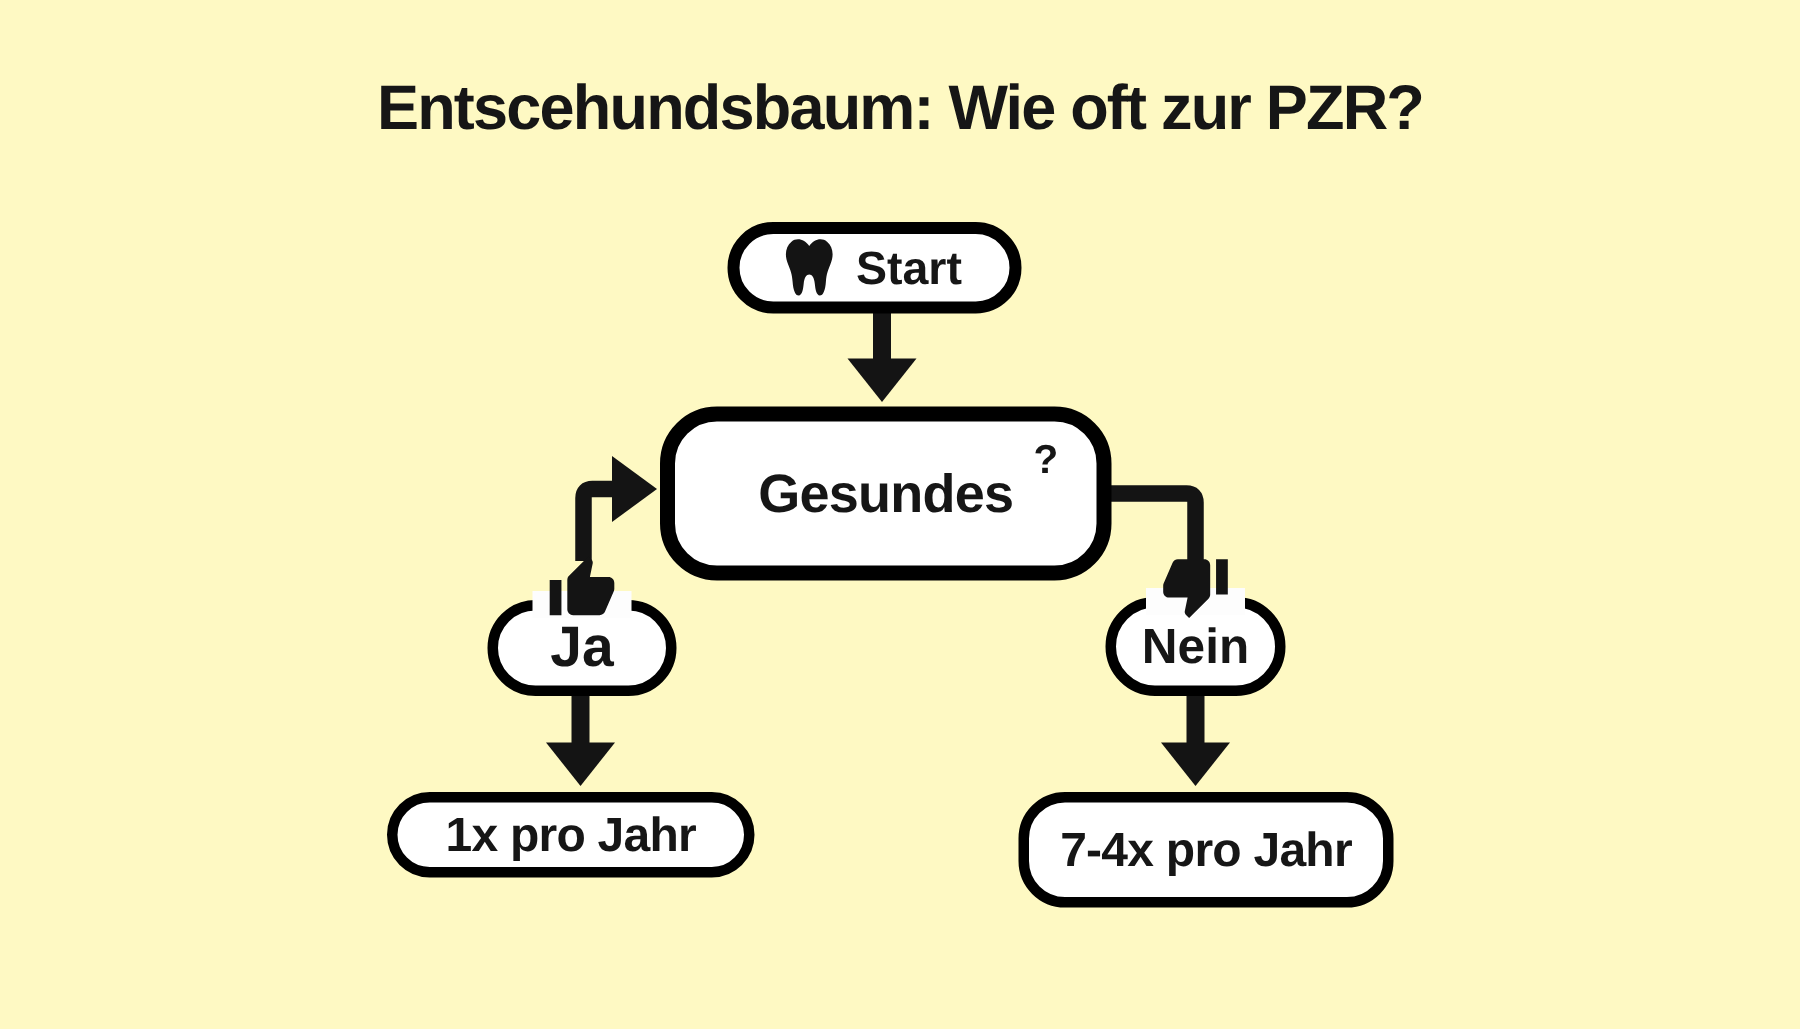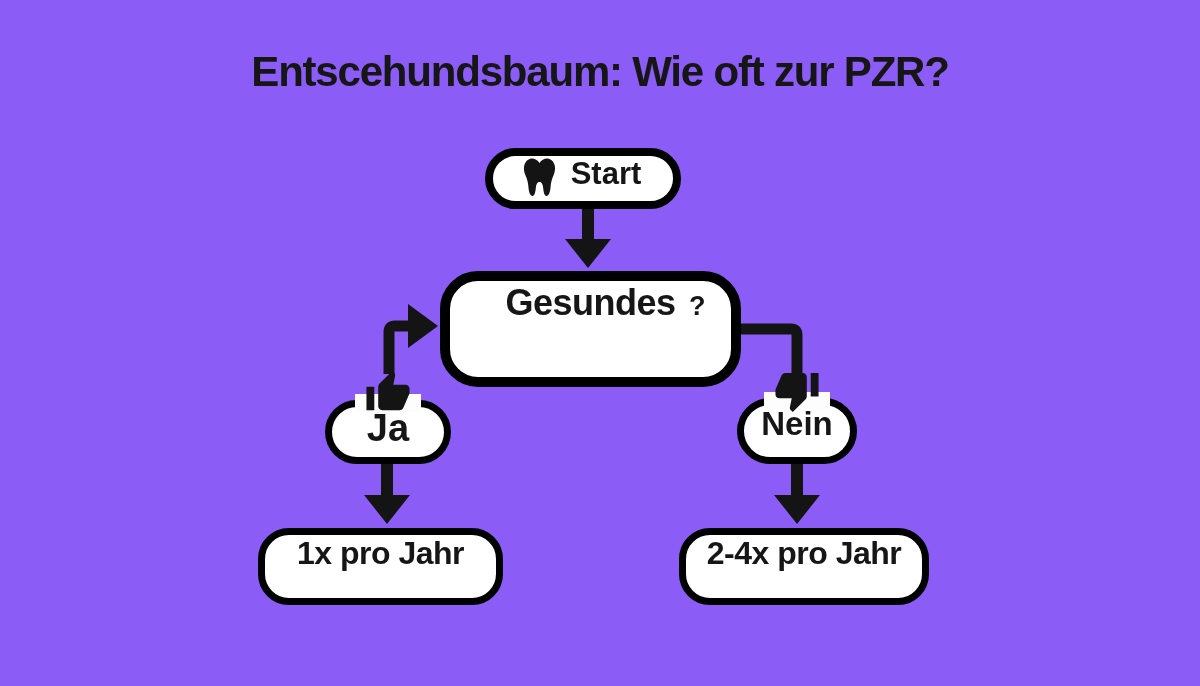--- a/index.html
+++ b/index.html
@@ -1,41 +1,41 @@
 <!DOCTYPE html>
 <html><head>
 <meta charset="utf-8">
 <style>
   html,body{margin:0;padding:0;}
   .stage{
     position:relative;
     width:1200px;height:686px;
-    background:#8b5cf6;
+    background:#fef9c3;
     overflow:hidden;
     font-family:"Liberation Sans","DejaVu Sans",sans-serif;
     color:#141414;
   }
   .title{
     position:absolute;left:0;right:0;top:48px;
     text-align:center;
     font-size:42px;font-weight:700;letter-spacing:-1.2px;
     color:#161616;
   }
   .connectors{position:absolute;left:0;top:0;width:1200px;height:686px;}
   .node{
     position:absolute;box-sizing:border-box;
     background:#ffffff;border:7px solid #000000;
-    display:flex;align-items:flex-start;justify-content:center;
+    display:flex;align-items:center;justify-content:center;
     font-weight:700;color:#161616;
   }
   .node-start{left:485px;top:148px;width:196px;height:61px;border-radius:31px;border-width:8px;gap:13px;font-size:31px;}
   .node-decision{left:440px;top:271px;width:301px;height:116px;border-radius:38px;border-width:10px;flex-direction:row;line-height:44px;font-size:36px;letter-spacing:-0.5px;}
   .node-yes{left:325px;top:400px;width:126px;height:64px;border-radius:32px;font-size:38px;}
   .node-no{left:737px;top:398px;width:120px;height:66px;border-radius:33px;font-size:33px;}
-  .node-outcome-yes{left:258px;top:528px;width:245px;height:77px;border-radius:31px;font-size:32px;letter-spacing:-0.5px;}
+  .node-outcome-yes{left:258px;top:528px;width:245px;height:57px;border-radius:31px;font-size:32px;letter-spacing:-0.5px;}
   .node-outcome-no{left:679px;top:528px;width:250px;height:77px;border-radius:31px;font-size:32px;letter-spacing:-0.5px;}
   .q-sup{
     position:absolute;top:12px;right:26px;
     font-size:27px;font-weight:700;line-height:1;
   }
   .icon-gap{
     position:absolute;top:-13px;left:50%;transform:translateX(-50%);
     width:66px;height:18px;background:#fdfdfd;
   }
   .thumb-icon{
@@ -94,16 +94,16 @@
       <path fill="#141414" d="M15 3H6c-.83 0-1.54.5-1.84 1.22l-3.02 7.05c-.09.23-.14.47-.14.73v2c0 1.1.9 2 2 2h6.31l-.95 4.57-.03.32c0 .41.17.79.44 1.06L9.83 23l6.59-6.59c.36-.36.58-.86.58-1.41V5c0-1.1-.9-2-2-2zm4 0v12h4V3h-4z"></path>
     </svg>
     <span>Nein</span>
   </div>
 
   <div class="node node-outcome-yes">
     <span>1x pro Jahr</span>
   </div>
 
   <div class="node node-outcome-no">
-    <span>2-4x pro Jahr</span>
+    <span>7-4x pro Jahr</span>
   </div>
 
 </div>
 
 </body></html>

